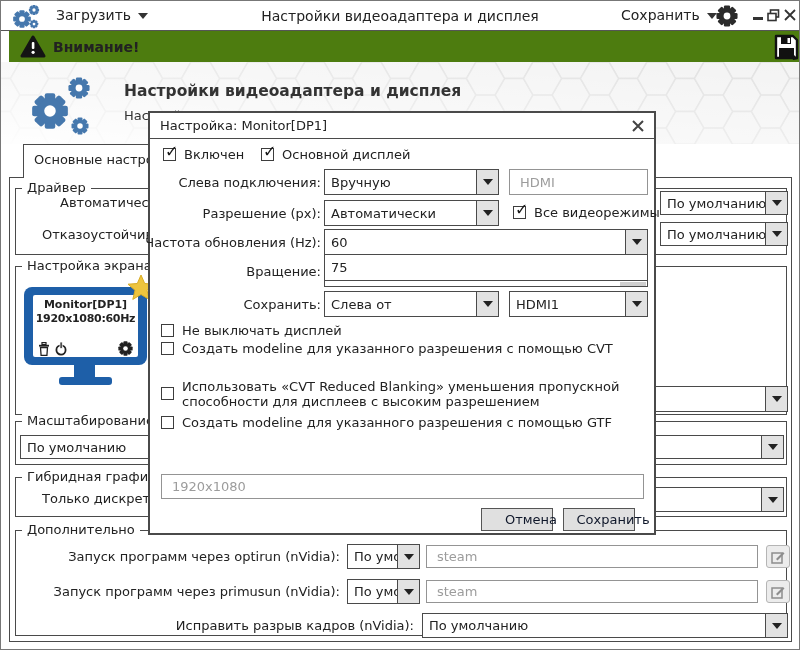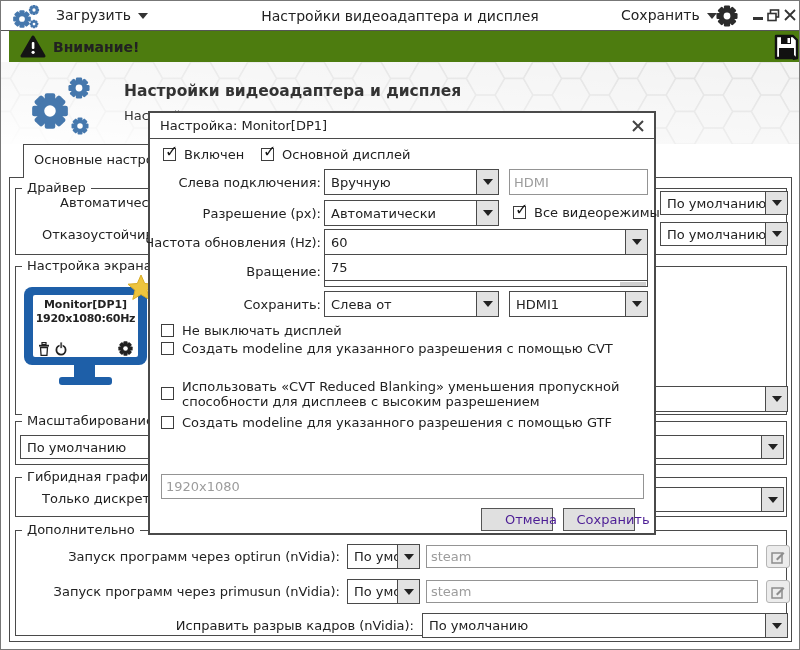--- a/index.html
+++ b/index.html
@@ -38,33 +38,33 @@
   .dd{position:absolute;background:#fff;border:1.5px solid #4a4a4a;display:flex;align-items:stretch;font-size:13px;}
   .dd .txt{flex:1;padding:0 6px;display:flex;align-items:center;white-space:nowrap;overflow:hidden;}
   .dd .arr{width:22px;background:#e2e2e2;border-left:1.5px solid #4a4a4a;display:flex;align-items:center;justify-content:center;flex:none;}
   .dd .arr i{width:0;height:0;border:5px solid transparent;border-top:6px solid #222;margin-top:5px;}
   .ddlist{position:absolute;background:#fff;border:1.5px solid #4a4a4a;border-top:none;font-size:13px;}
   .ddlist .item{height:25px;display:flex;align-items:center;padding:0 6px;}
   .ddlist .part{height:6px;border-top:1.5px solid #4a4a4a;position:relative;}
   .ddlist .thumb{position:absolute;right:1px;top:1px;width:26px;height:4px;background:#cfcfcf;}
 
   .tinput{position:absolute;border:1.5px solid #949494;background:#fff;font-size:13px;
-    font-family:"DejaVu Sans",sans-serif;color:#333;padding:0 4px;outline:none;}
+    font-family:"DejaVu Sans",sans-serif;color:#333;padding:0 10px;outline:none;}
   .tinput::placeholder{color:#9c9c9c;opacity:1;}
 
   .cb{position:absolute;display:flex;gap:8px;font-size:13px;align-items:flex-start;white-space:nowrap;}
   .cb .box{width:13px;height:13px;border:1.6px solid #3d3d3d;background:#fff;position:relative;flex:none;margin-top:1px;}
   .cb.checked .box:after{content:"\2713";position:absolute;left:1px;top:-7px;font-size:16px;font-weight:bold;color:#141414;}
   .cb.multi{white-space:normal;}
   .cb.multi .box{margin-top:8px;}
 
   .rlabel{position:absolute;font-size:13px;white-space:nowrap;text-align:right;}
   .llabel{position:absolute;font-size:13px;white-space:nowrap;}
 
-  .btn{position:absolute;background:#e0e0e0;border:1.5px solid #555;font-size:13px;color:#4c1d95;
+  .btn{position:absolute;background:#e0e0e0;border:1.5px solid #555;font-size:13px;color:#0f172a;
     display:flex;align-items:center;justify-content:center;cursor:default;padding-left:28px;}
   .editbtn{position:absolute;width:24px;height:23px;background:#ececec;border:1.5px solid #b5b5b5;border-radius:3px;
     display:flex;align-items:center;justify-content:center;}
 
   
   .monitor{position:absolute;left:8px;top:20px;width:123px;height:78px;background:#1e5fa8;border-radius:8px;}
   .monitor .screen{position:absolute;left:9px;top:8px;right:9px;bottom:8px;background:#fff;border-radius:2px;text-align:center;}
   .mon-name{font-size:11px;font-weight:bold;margin-top:3px;}
   .mon-mode{font-size:11px;margin-top:1px;letter-spacing:-0.3px;font-weight:bold;}
   .mon-icons{position:absolute;left:5px;right:5px;bottom:1px;height:15px;display:flex;align-items:center;gap:4px;}

